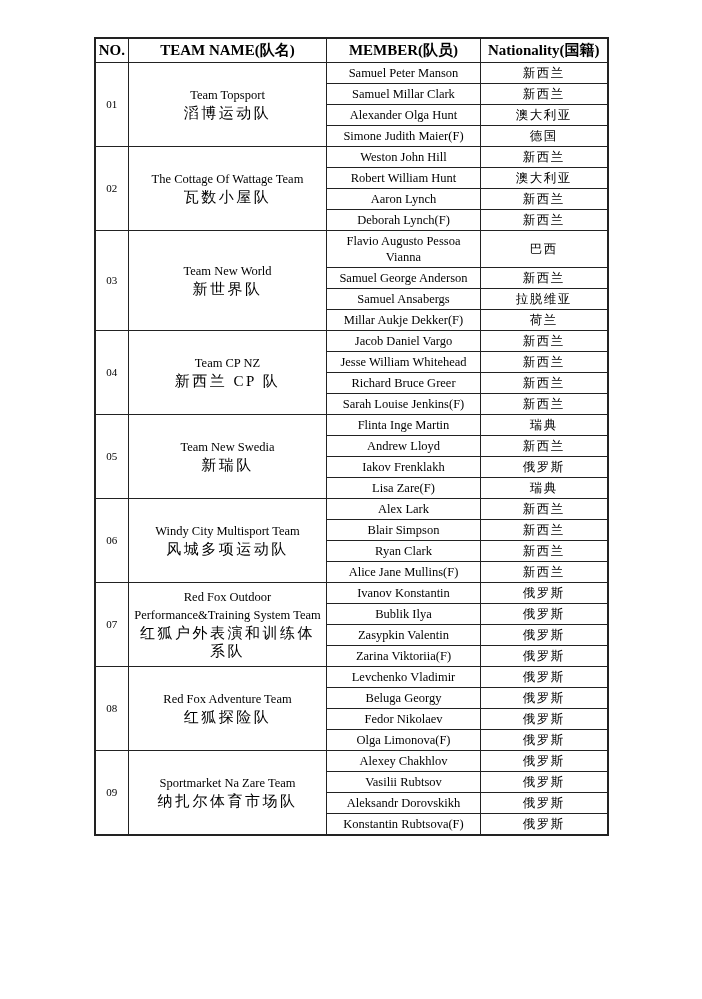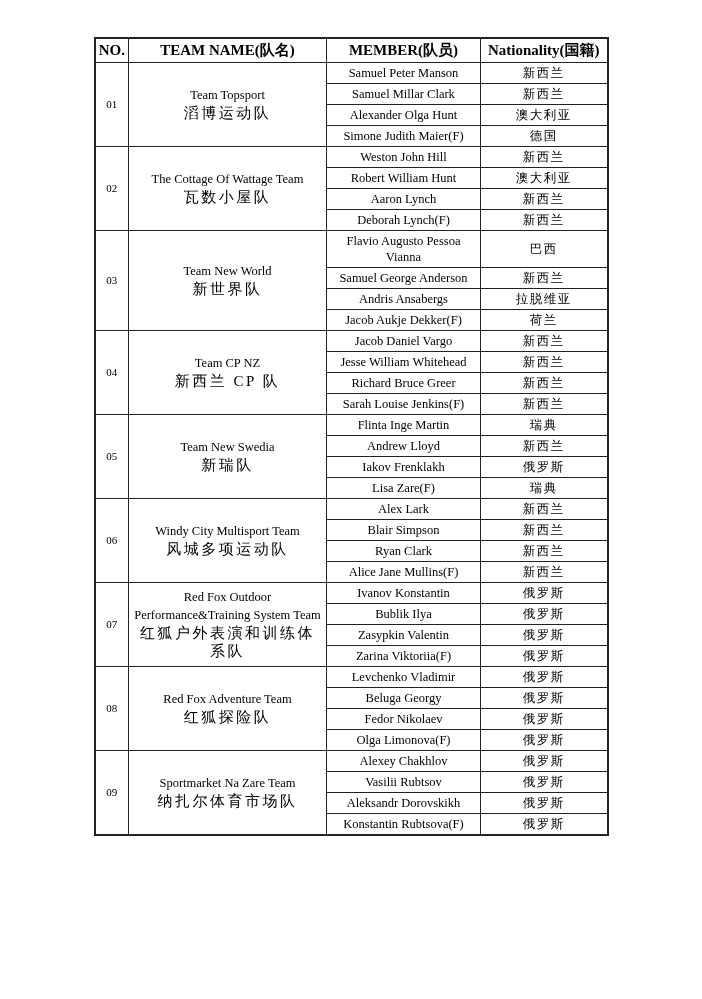--- a/index.html
+++ b/index.html
@@ -152,25 +152,25 @@
             <div class="team-zh">新世界队</div>
           </td>
           <td class="col-member">Flavio Augusto Pessoa Vianna</td>
           <td class="col-nat">巴西</td>
         </tr>
         <tr>
           <td class="col-member">Samuel George Anderson</td>
           <td class="col-nat">新西兰</td>
         </tr>
         <tr>
-          <td class="col-member">Andris Ansabergs</td>
+          <td class="col-member">Samuel Ansabergs</td>
           <td class="col-nat">拉脱维亚</td>
         </tr>
         <tr>
-          <td class="col-member">Jacob Aukje Dekker(F)</td>
+          <td class="col-member">Millar Aukje Dekker(F)</td>
           <td class="col-nat">荷兰</td>
         </tr>
         <tr>
           <td class="col-no" rowspan="4">04</td>
           <td class="col-team" rowspan="4">
             <div class="team-en">Team CP NZ</div>
             <div class="team-zh">新西兰 CP 队</div>
           </td>
           <td class="col-member">Jacob Daniel Vargo</td>
           <td class="col-nat">新西兰</td>

